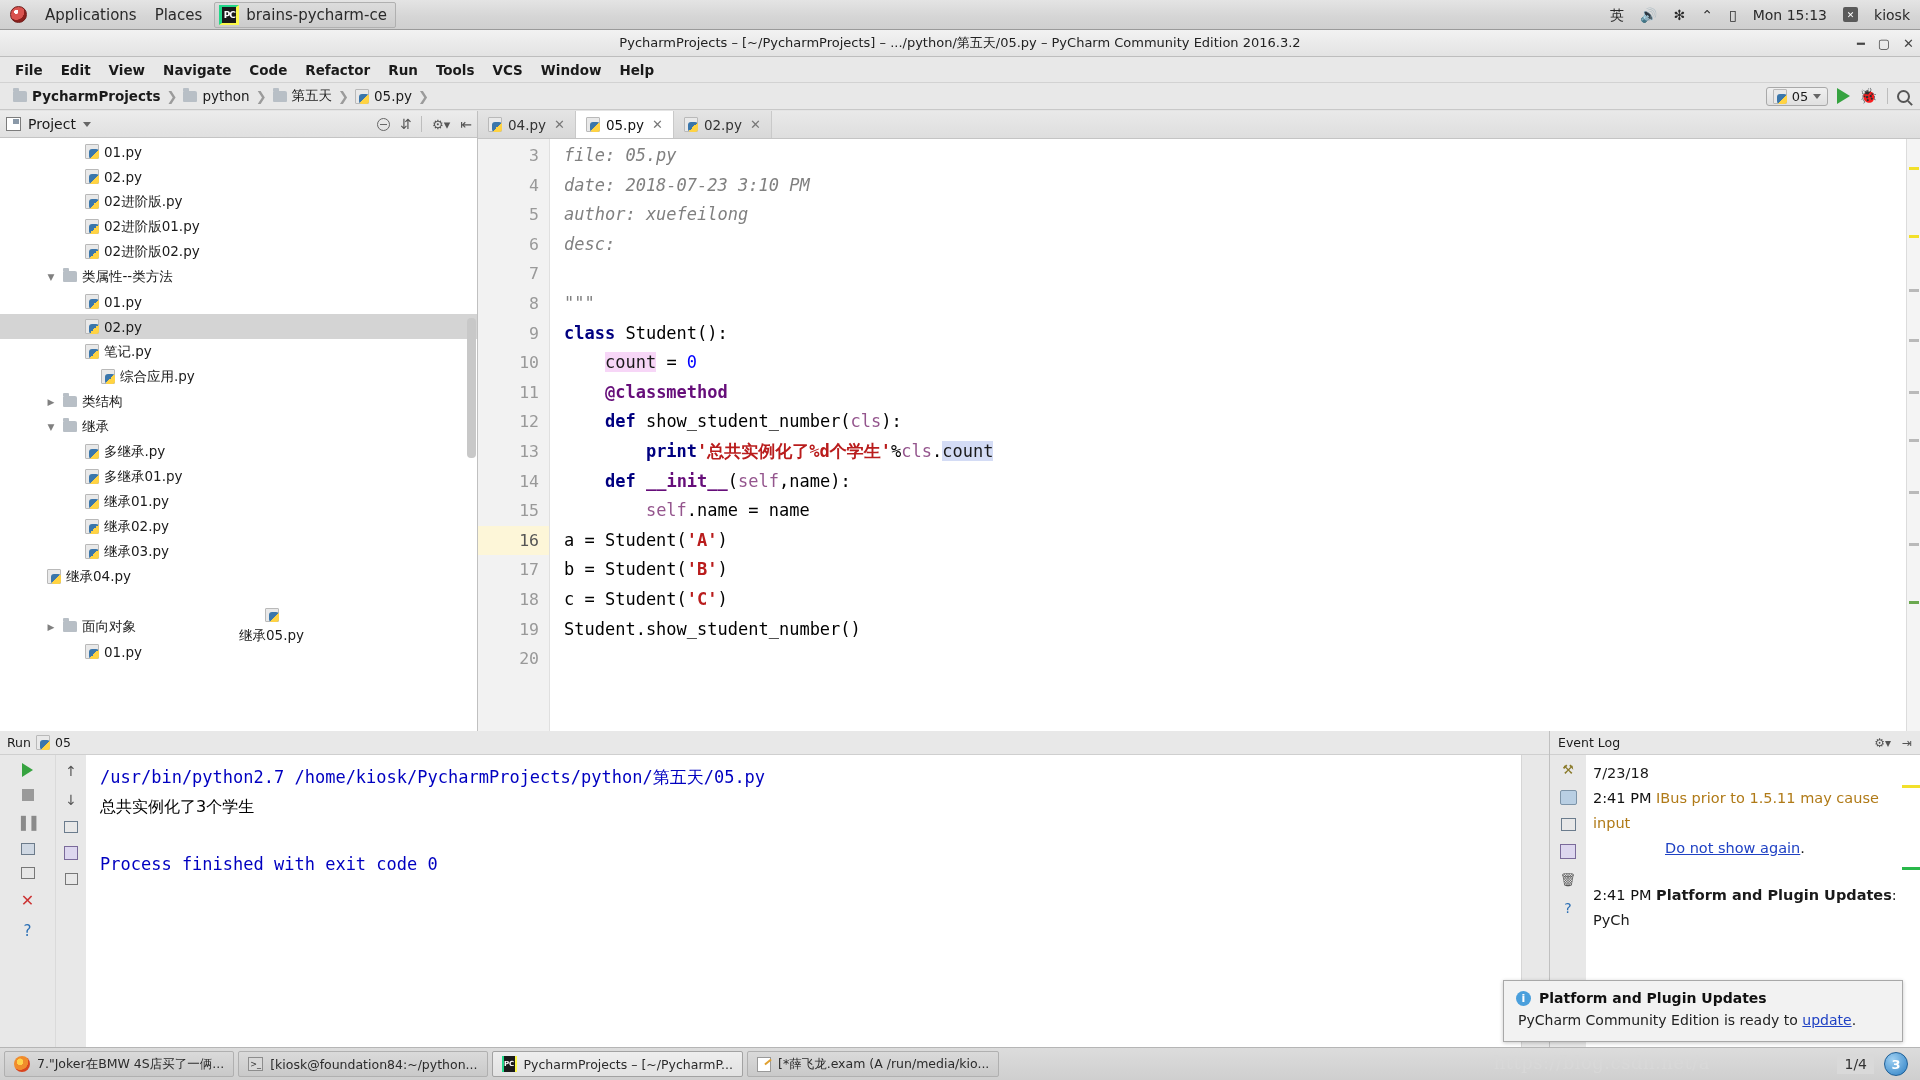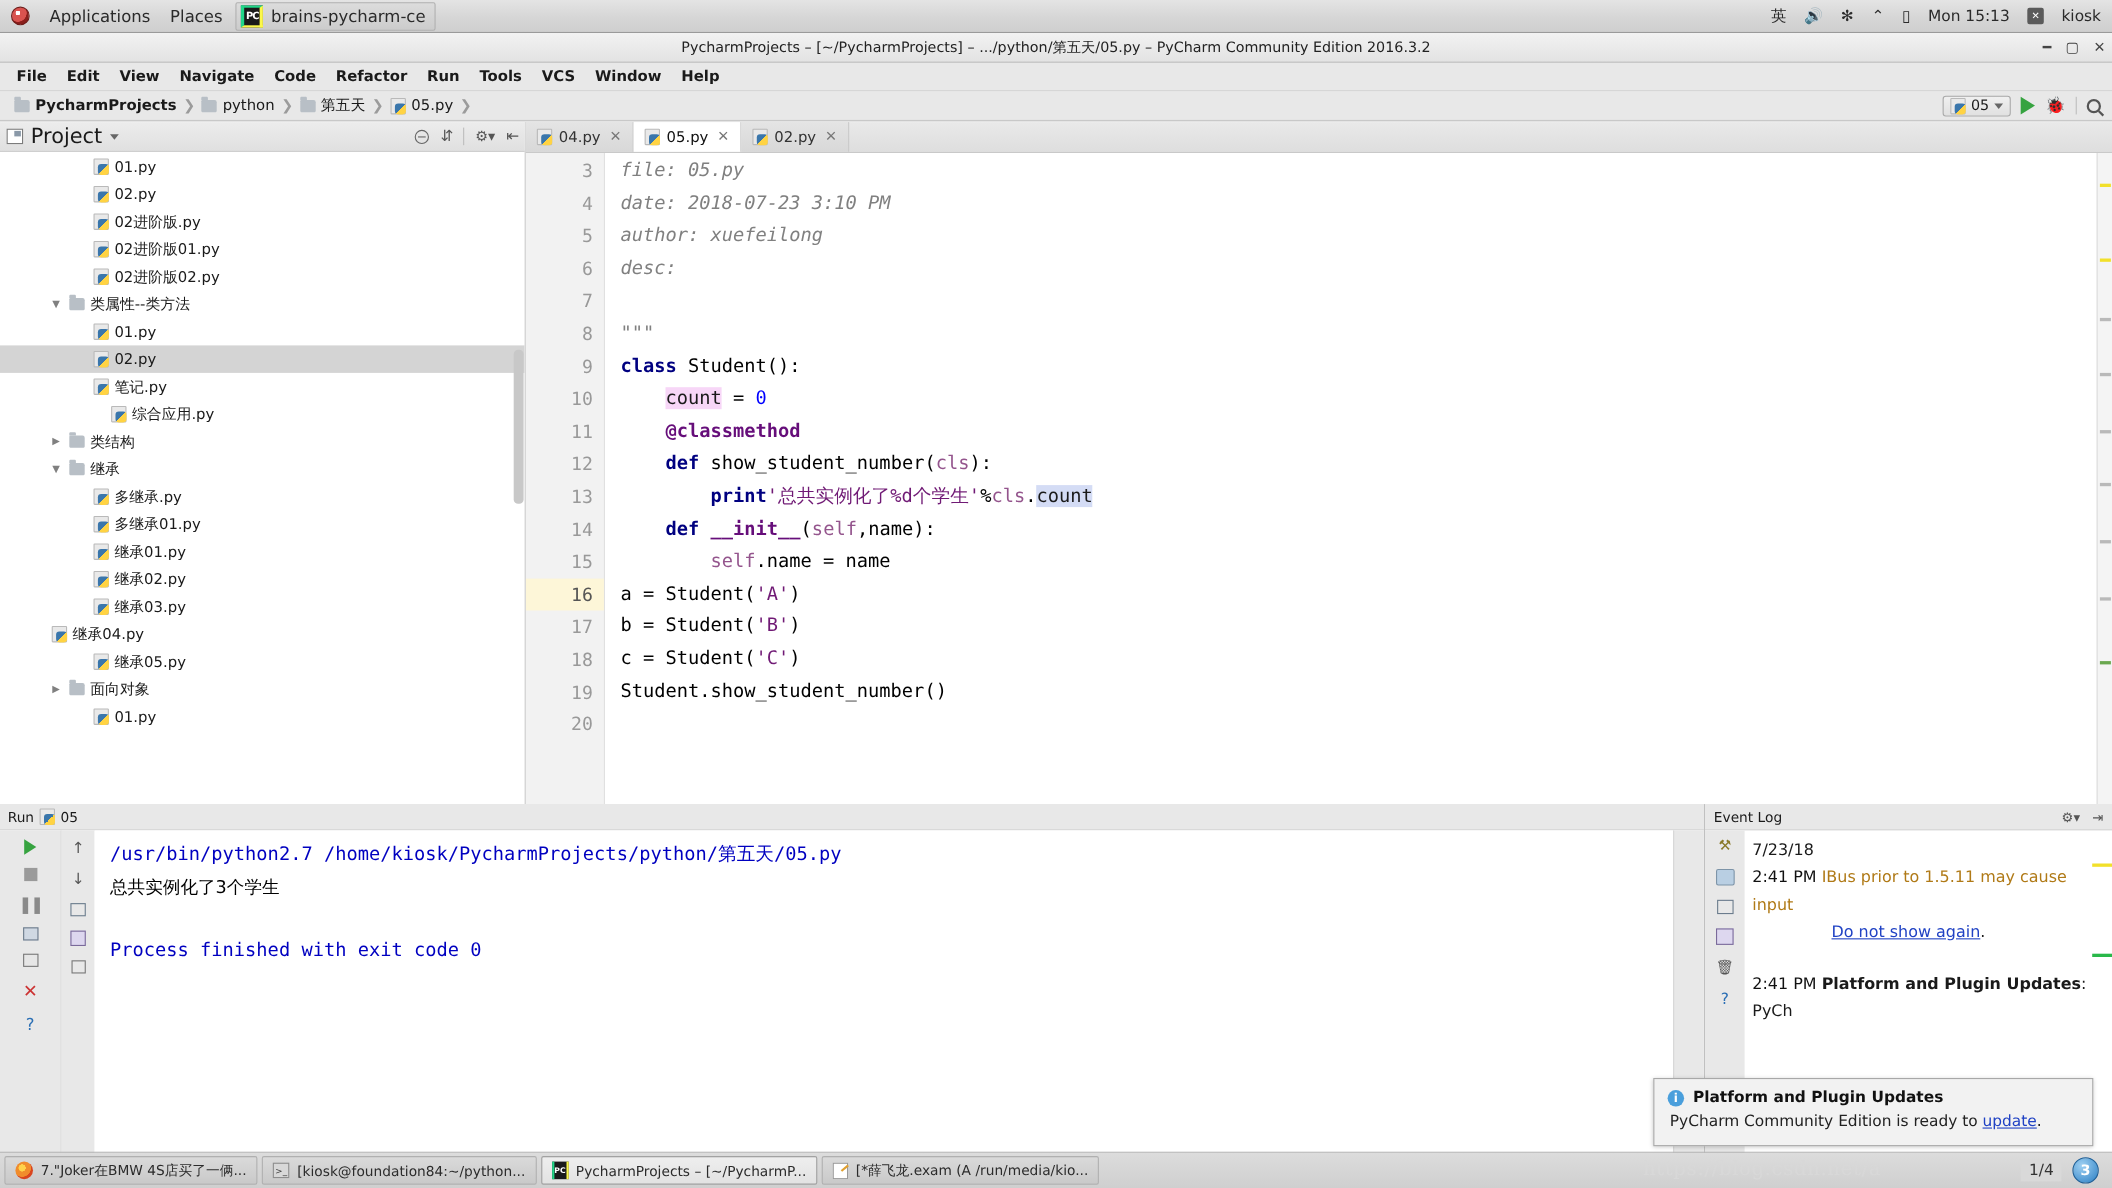--- a/index.html
+++ b/index.html
@@ -108,21 +108,21 @@
   .main { position: absolute; top: 81px; left: 0; width: 1920px; height: 620px; display: flex; }
 
   .project-panel { width: 478px; background: #fff; border-right: 1px solid #c0c0c0; display: flex; flex-direction: column; }
   .pp-header {
     height: 27px; display: flex; align-items: center; padding: 0 6px; gap: 7px;
     background: linear-gradient(180deg,#ececec,#e0e0e0); border-bottom: 1px solid #c4c4c4;
     font-size: 13px;
   }
   .pp-tool-ico { width: 15px; height: 14px; border: 1px solid #7c7c7c; background: #fff; position: relative; }
   .pp-tool-ico::after { content:""; position:absolute; right:1px; top:1px; width:6px; height:5px; background:#8a99a8; }
-  .pp-header .ttl { font-size: 19px; }
+  .pp-header .ttl { font-size: 14px; }
   .pp-actions { margin-left: auto; display: flex; align-items: center; gap: 10px; color: #555; }
   .circ-ico { width: 13px; height: 13px; border: 1.6px solid #666; border-radius: 50%; position: relative; }
   .circ-ico::after { content:""; position:absolute; left:2px; top:5px; width:7px; height:1.6px; background:#666; }
   .collapse-ico { font-size: 14px; letter-spacing: -1px; }
   .gear { font-size: 13px; }
 
   .tree { flex: 1; overflow: hidden; position: relative; font-size: 13.5px; padding-top: 1px; }
   .trow { height: 25px; display: flex; align-items: center; gap: 5px; padding-left: 4px; white-space: nowrap; }
   .trow.sel { background: #d4d4d4; }
   .twist { width: 14px; display: inline-block; text-align: center; color: #808080; font-size: 9px; flex:0 0 14px; }
@@ -154,21 +154,21 @@
   .fold-tri { border-left: 5px solid transparent; border-right: 5px solid transparent; border-top: 6px solid #b0b0b0; width:0; height:0; }
 
   .code {
     flex: 1; position: relative; font-family: "DejaVu Sans Mono", monospace;
     font-size: 17px; padding-top: 2px; background: #fff; overflow: hidden;
   }
   .cline { height: 29.6px; line-height: 29.6px; padding-left: 14px; white-space: pre; }
   .cline.cur { background: #fdf6d8; }
   .kw { color: #000080; font-weight: bold; }
   .cmt { color: #808080; font-style: italic; }
-  .str { color: #701a75; font-weight: normal; }
+  .str { color: #b91c1c; font-weight: bold; }
   .num { color: #0000ff; }
   .self { color: #94558d; }
   .fn { color: #000000; }
   .mag-id { color: #660e7a; font-weight: bold; }
   .hl-pink { background: #f7d6f7; }
   .hl-blue { background: #d4dcf5; }
 
   .code-scroll-right {
     position: absolute; right: 0; top: 0; width: 14px; height: 100%;
     background: #f4f4f4; border-left: 1px solid #dcdcdc;
@@ -440,21 +440,21 @@
             <div class="trow" style="padding-left: 66px;">
               <span class="twist"></span>
               <span class="py-ico"></span>
               <span>继承03.py</span>
             </div>
             <div class="trow" style="padding-left: 28px;">
               <span class="twist"></span>
               <span class="py-ico"></span>
               <span>继承04.py</span>
             </div>
-            <div class="trow" style="padding-left: 66px;">
+            <div class="trow" style="padding-left: 66px; flex-direction: column;">
               <span class="twist"></span>
               <span class="py-ico"></span>
               <span>继承05.py</span>
             </div>
             <div class="trow" style="padding-left: 44px;">
               <span class="twist">▶</span>
               <span class="folder-ico"></span>
               <span>面向对象</span>
             </div>
             <div class="trow" style="padding-left: 66px;">

